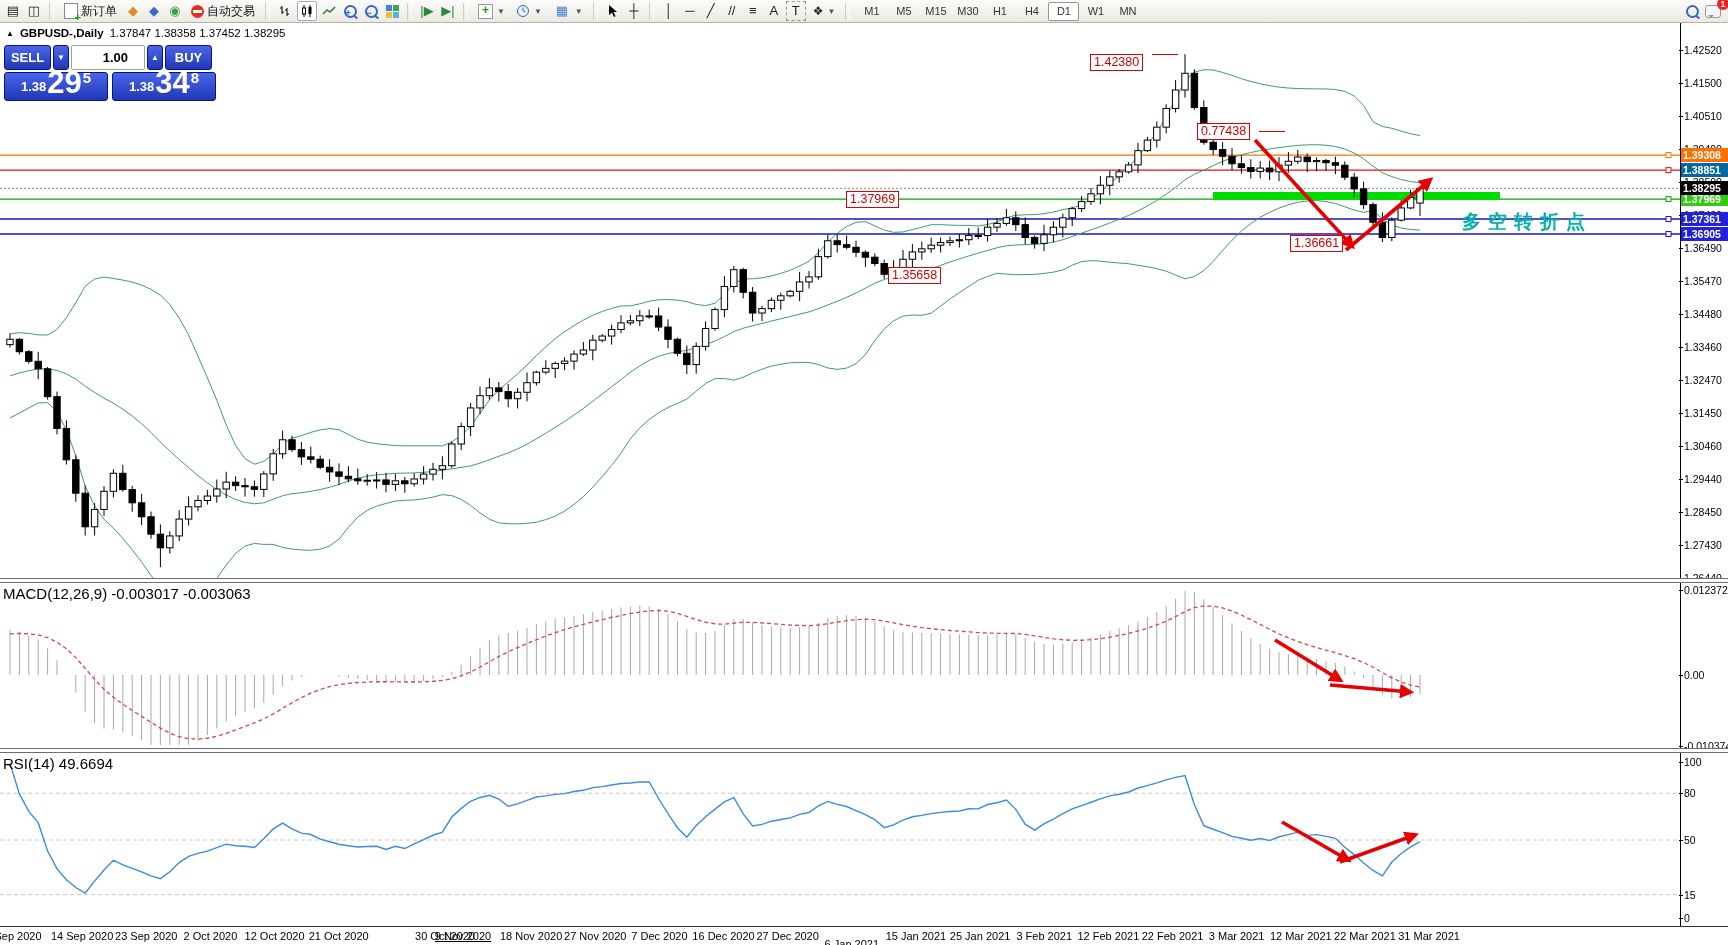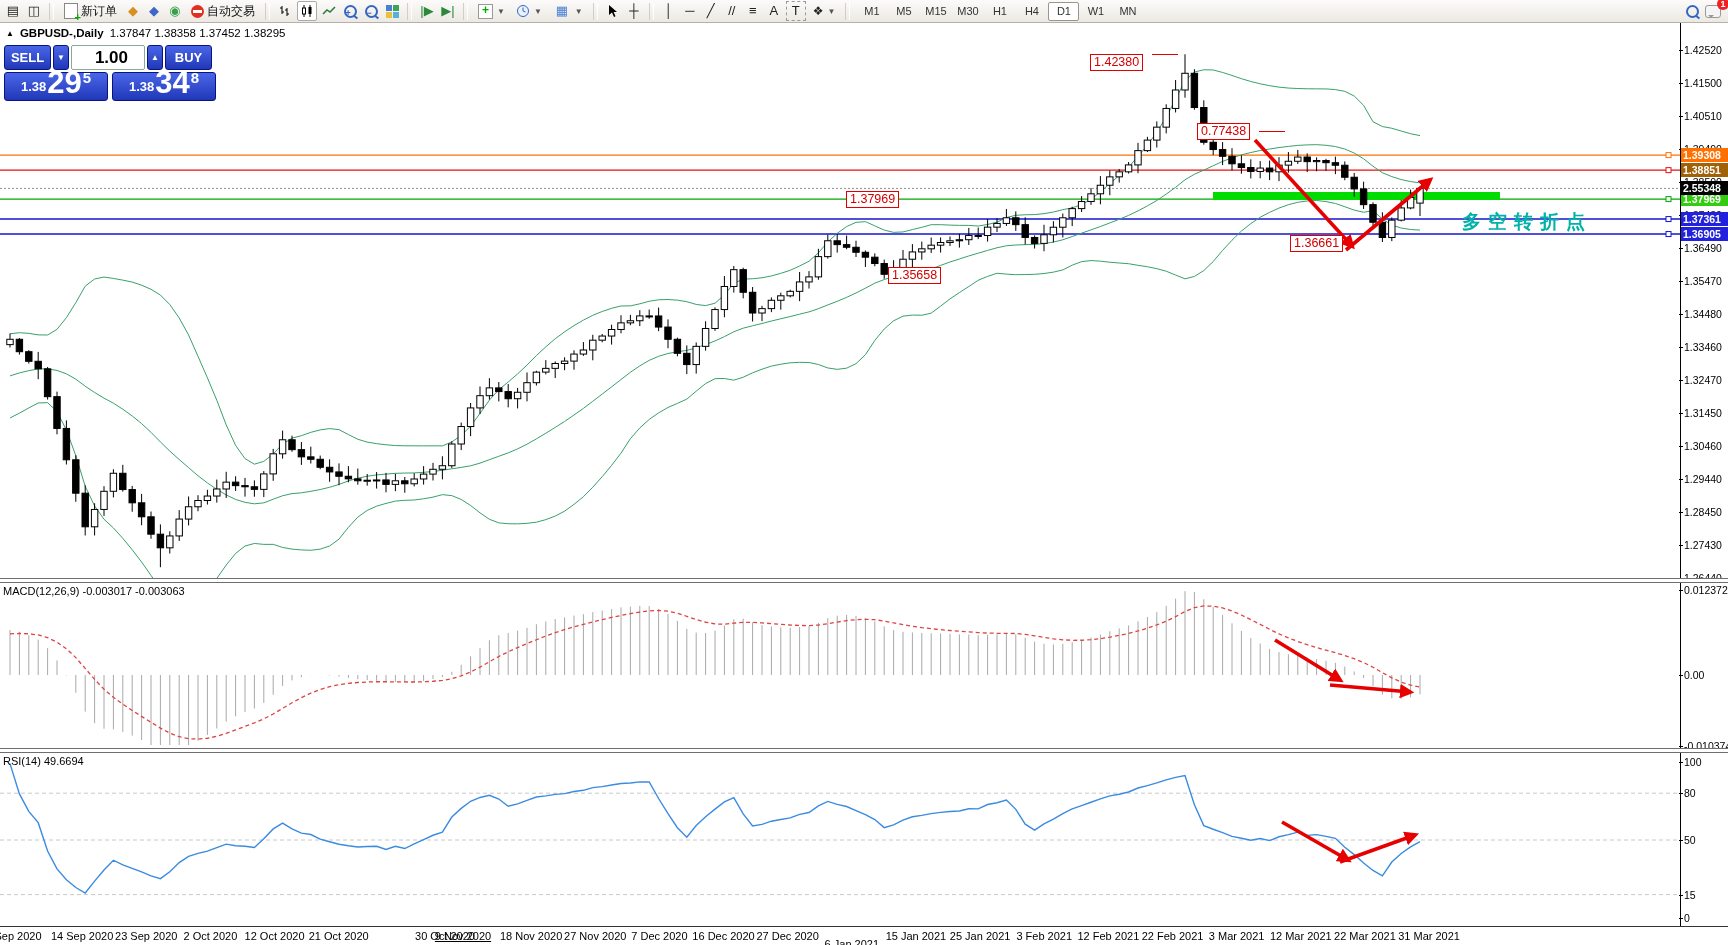--- a/index.html
+++ b/index.html
@@ -33,40 +33,40 @@
   #chat-btn{position:relative;margin-right:2px}
   .bubble{width:14px;height:11px;border:1px solid #999;border-radius:3px;background:#f4f4f4;position:relative}
   .bubble::after{content:"";position:absolute;left:2px;bottom:-4px;border:3px solid transparent;border-top-color:#999}
   .badge{position:absolute;top:-4px;right:-7px;background:#e22;color:#fff;border-radius:50%;
     width:12px;height:12px;font-size:9px;line-height:12px;text-align:center;font-weight:bold}
   
   #chart-root{position:absolute;left:0;top:23px;right:0;bottom:0}
   svg.pane{position:absolute;left:0}
   #title-line{position:absolute;left:6px;top:4px;font-size:11.5px;color:#000;z-index:6;display:flex;gap:6px;align-items:center}
   #title-line .tri{font-size:8px}
-  .ind-label{position:absolute;left:3px;font-size:11px;color:#000;z-index:6}
+  .ind-label{position:absolute;left:3px;font-size:15px;color:#000;z-index:6}
   #axis-line{position:absolute;left:1680px;top:0;width:1px;height:904px;background:#000}
   .pane-sep{position:absolute;left:0;width:1728px;height:3px;border-top:1px solid #6e6e6e;border-bottom:1px solid #6e6e6e;background:#fff;z-index:4}
   #date-row{position:absolute;left:0;top:903px;width:1728px;height:19px;border-top:1px solid #333;background:#fff;z-index:4}
   .dlabel{position:absolute;top:3px;transform:translateX(-50%);font-size:11px;color:#000;white-space:nowrap}
   .tick{position:absolute;left:1684px;width:44px;font-size:10.5px;color:#000;height:12px;line-height:12px;z-index:3}
   .tick::before{content:"";position:absolute;left:-5px;top:6px;width:4px;height:1px;background:#000}
   .plabel{position:absolute;left:1681px;width:45px;font-size:10.5px;font-weight:bold;color:#fff;height:14px;
     line-height:14px;padding-left:2px;z-index:5}
   .pbox{position:absolute;border:1px solid #e00000;background:#fff;color:#d40000;font-size:12.5px;
     height:15px;line-height:15px;padding:0 3px;z-index:7;white-space:nowrap}
   #cn-note{position:absolute;left:1462px;top:186px;font-size:19px;font-weight:bold;letter-spacing:7px;
     color:#00b2a8;z-index:7;font-family:"DejaVu Sans","Liberation Sans",sans-serif}
   
   #tpanel{position:absolute;left:4px;top:22px;width:212px;z-index:10;font-family:"Liberation Sans",sans-serif}
   #tpanel .row1{display:flex;gap:2px;height:25px}
   .blue{background:linear-gradient(#4a66e8,#2038b8);border:1px solid #0a1480;color:#fff;border-radius:3px;box-sizing:border-box}
   .obtn{width:47px;font-size:13px;font-weight:bold;display:flex;align-items:center;justify-content:center}
   .spin{width:16px;display:flex;align-items:center;justify-content:center;font-size:8px}
-  #vol{width:74px;border:1px solid #8a9;box-sizing:border-box;font-size:17px;font-weight:bold;
+  #vol{width:74px;border:1px solid #8a9;box-sizing:border-box;font-size:13px;font-weight:bold;
     text-align:right;padding-right:16px;border-radius:2px;color:#000;background:#fff}
   #tpanel .row2{display:flex;gap:4px;margin-top:2px;height:29px}
   .pricebox{flex:1;display:flex;align-items:flex-end;justify-content:center;padding:0 4px 4px 4px;gap:1px}
   .pricebox .sm{font-size:13px;font-weight:bold;margin-bottom:2px}
   .pricebox .bg{font-size:31px;font-weight:bold;line-height:26px}
   .pricebox .sp{font-size:15px;font-weight:bold;margin-bottom:10px}
 </style>
 </head>
 <body>
 
@@ -749,25 +749,25 @@
       <div class="tick" style="top: 548.7px;">1.26440</div>
       <div class="tick" style="top: 561.165px;">0.012372</div>
       <div class="tick" style="top: 646px;">0.00</div>
       <div class="tick" style="top: 717.135px;">-0.010374</div>
       <div class="tick" style="top: 733px;">100</div>
       <div class="tick" style="top: 764.2px;">80</div>
       <div class="tick" style="top: 811px;">50</div>
       <div class="tick" style="top: 865.6px;">15</div>
       <div class="tick" style="top: 889px;">0</div>
       <div class="plabel" style="top: 125.128px; background: rgb(255, 112, 0);">1.39308</div>
-      <div class="plabel" style="top: 140.135px; background: #a16207;">1.38851</div>
+      <div class="plabel" style="top: 140.135px; background: #0369a1;">1.38851</div>
       <div class="plabel" style="top: 169.099px; background: rgb(51, 204, 17);">1.37969</div>
       <div class="plabel" style="top: 189.065px; background: rgb(34, 34, 221);">1.37361</div>
       <div class="plabel" style="top: 204.04px; background: rgb(34, 34, 221);">1.36905</div>
-      <div class="plabel" style="top: 158.394px; background: rgb(0, 0, 0);">2.55348</div>
+      <div class="plabel" style="top: 158.394px; background: rgb(0, 0, 0);">1.38295</div>
       <div class="pbox" style="left: 1090px; top: 23px; margin-top: 8px;">1.42380</div>
       <div style="position: absolute; left: 1152px; top: 31px; width: 26px; height: 1px; background: rgb(224, 0, 0);"></div>
       <div class="pbox" style="left: 1197px; top: 100px;">0.77438</div>
       <div style="position: absolute; left: 1259px; top: 108px; width: 26px; height: 1px; background: rgb(224, 0, 0);"></div>
       <div class="pbox" style="left: 846px; top: 168px;">1.37969</div>
       <div class="pbox" style="left: 1290px; top: 212px;">1.36661</div>
       <div class="pbox" style="left: 888px; top: 244px;">1.35658</div>
     </div>
   <div id="date-row">
       <div class="dlabel" style="left: 18px;">Sep 2020</div>

